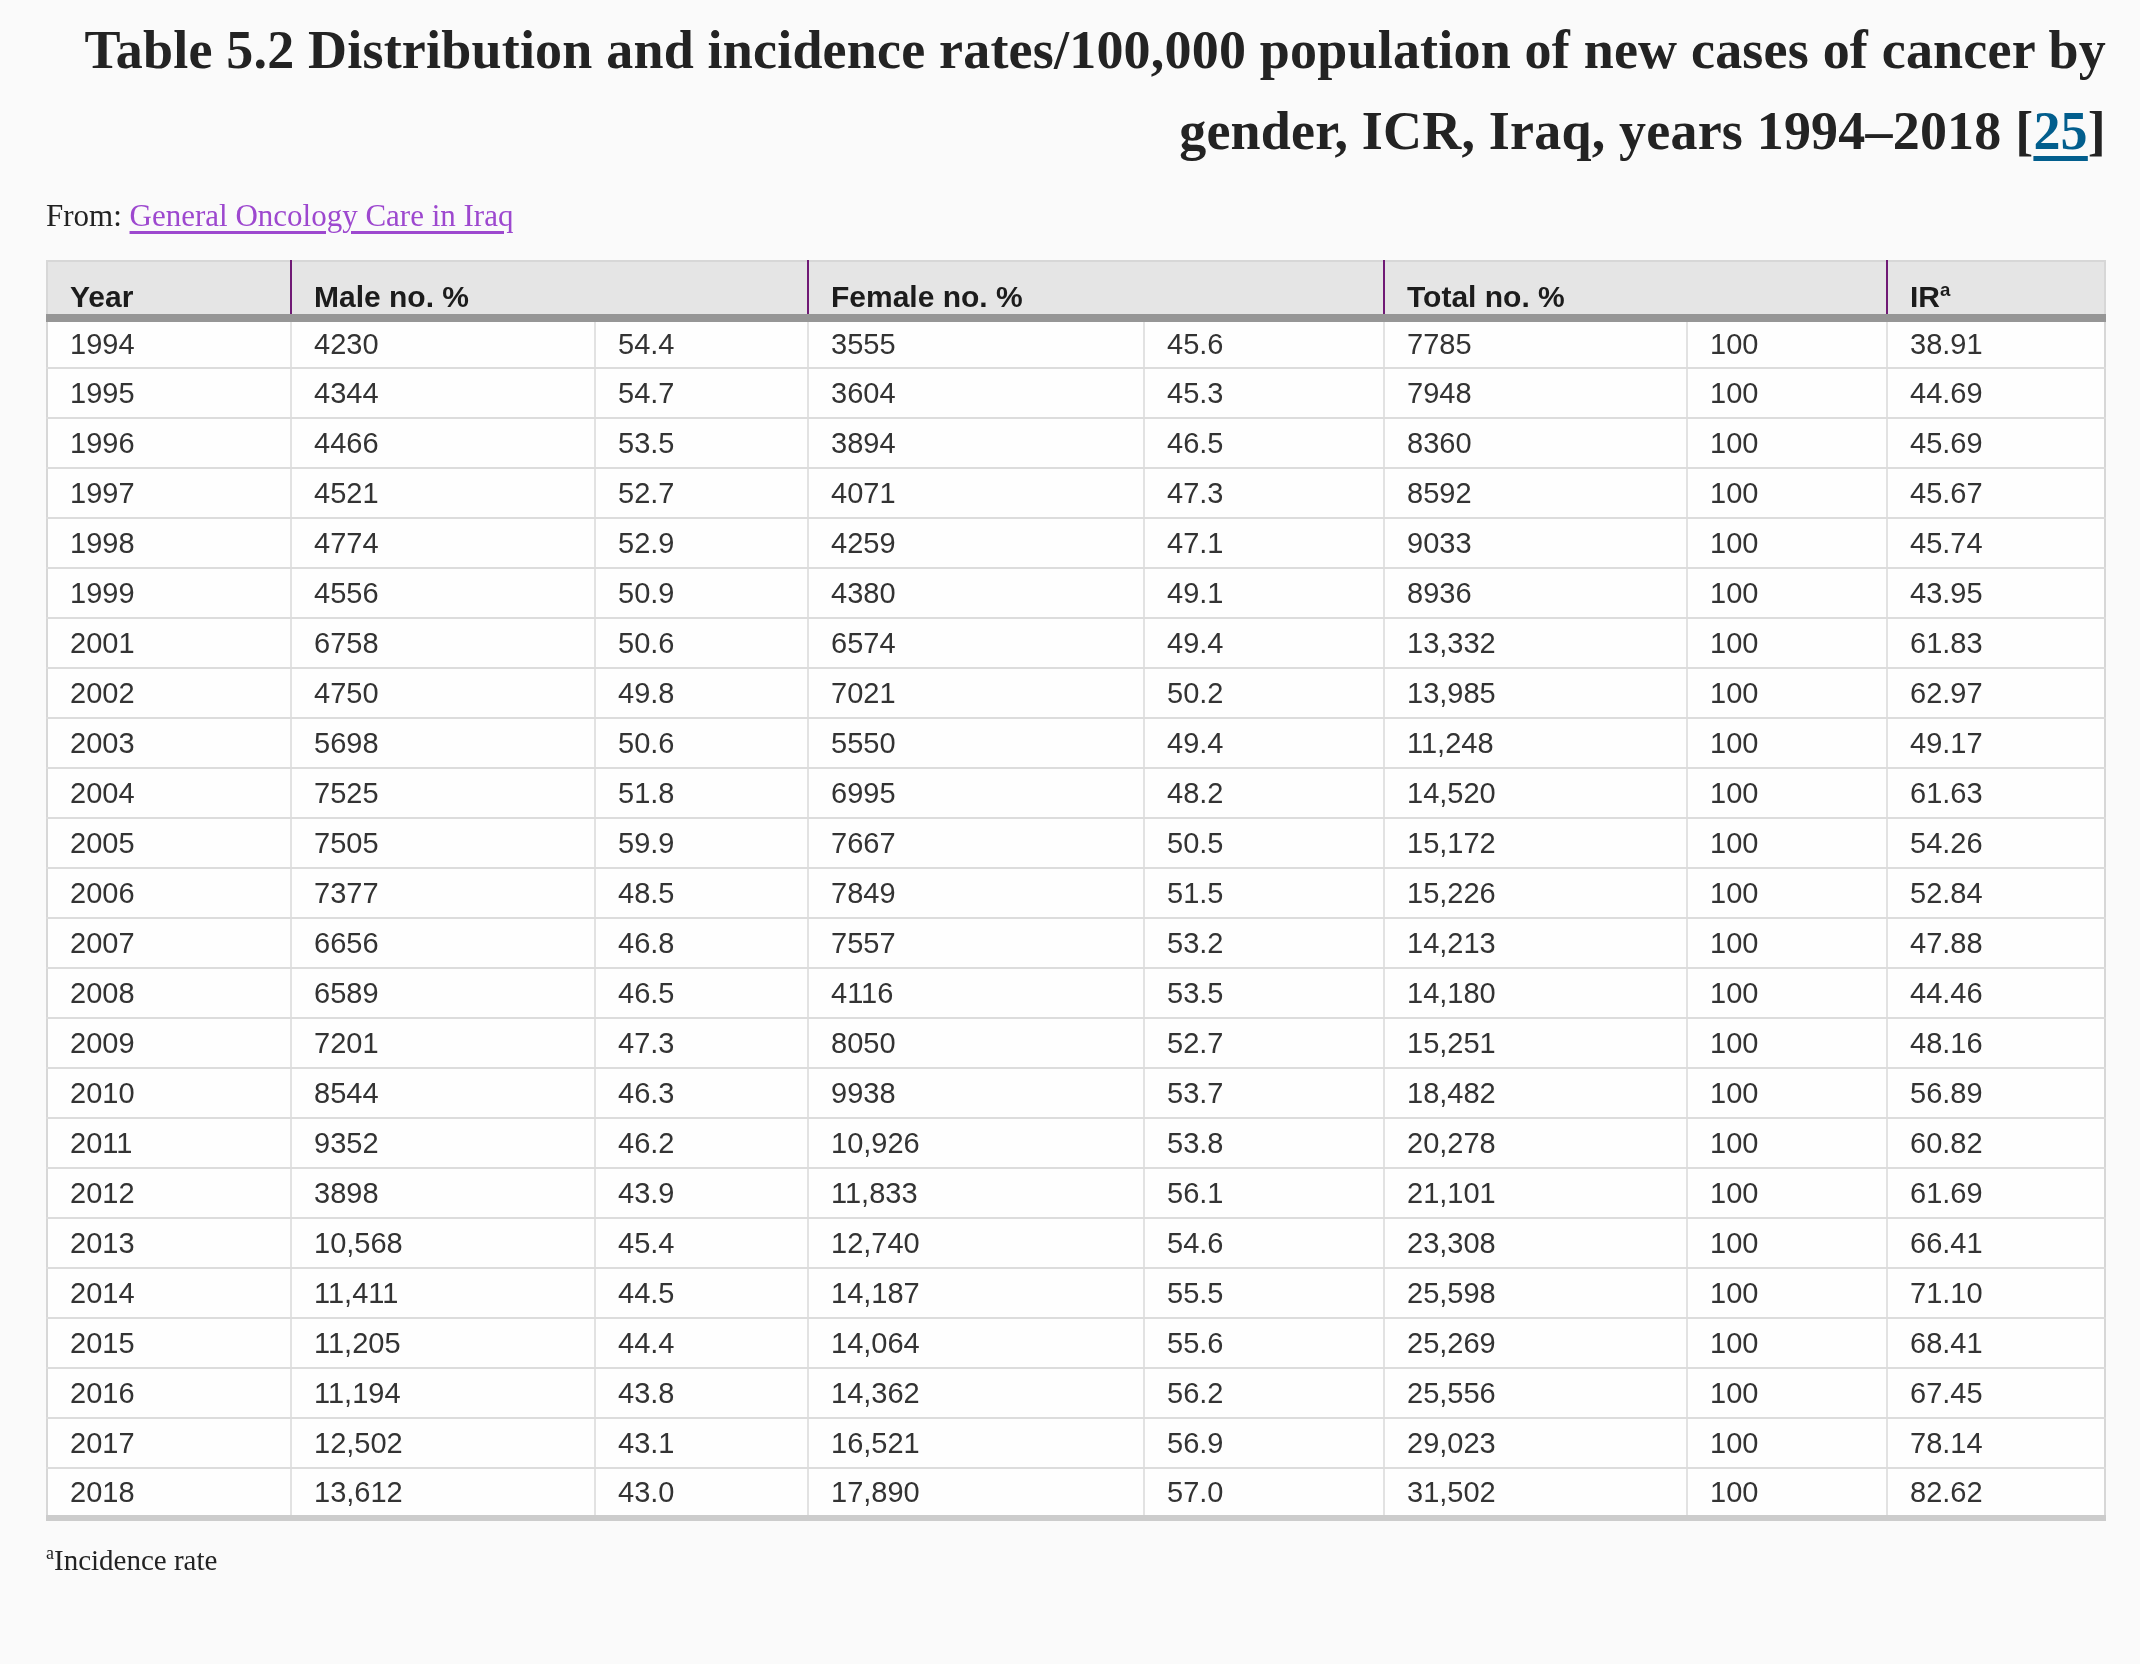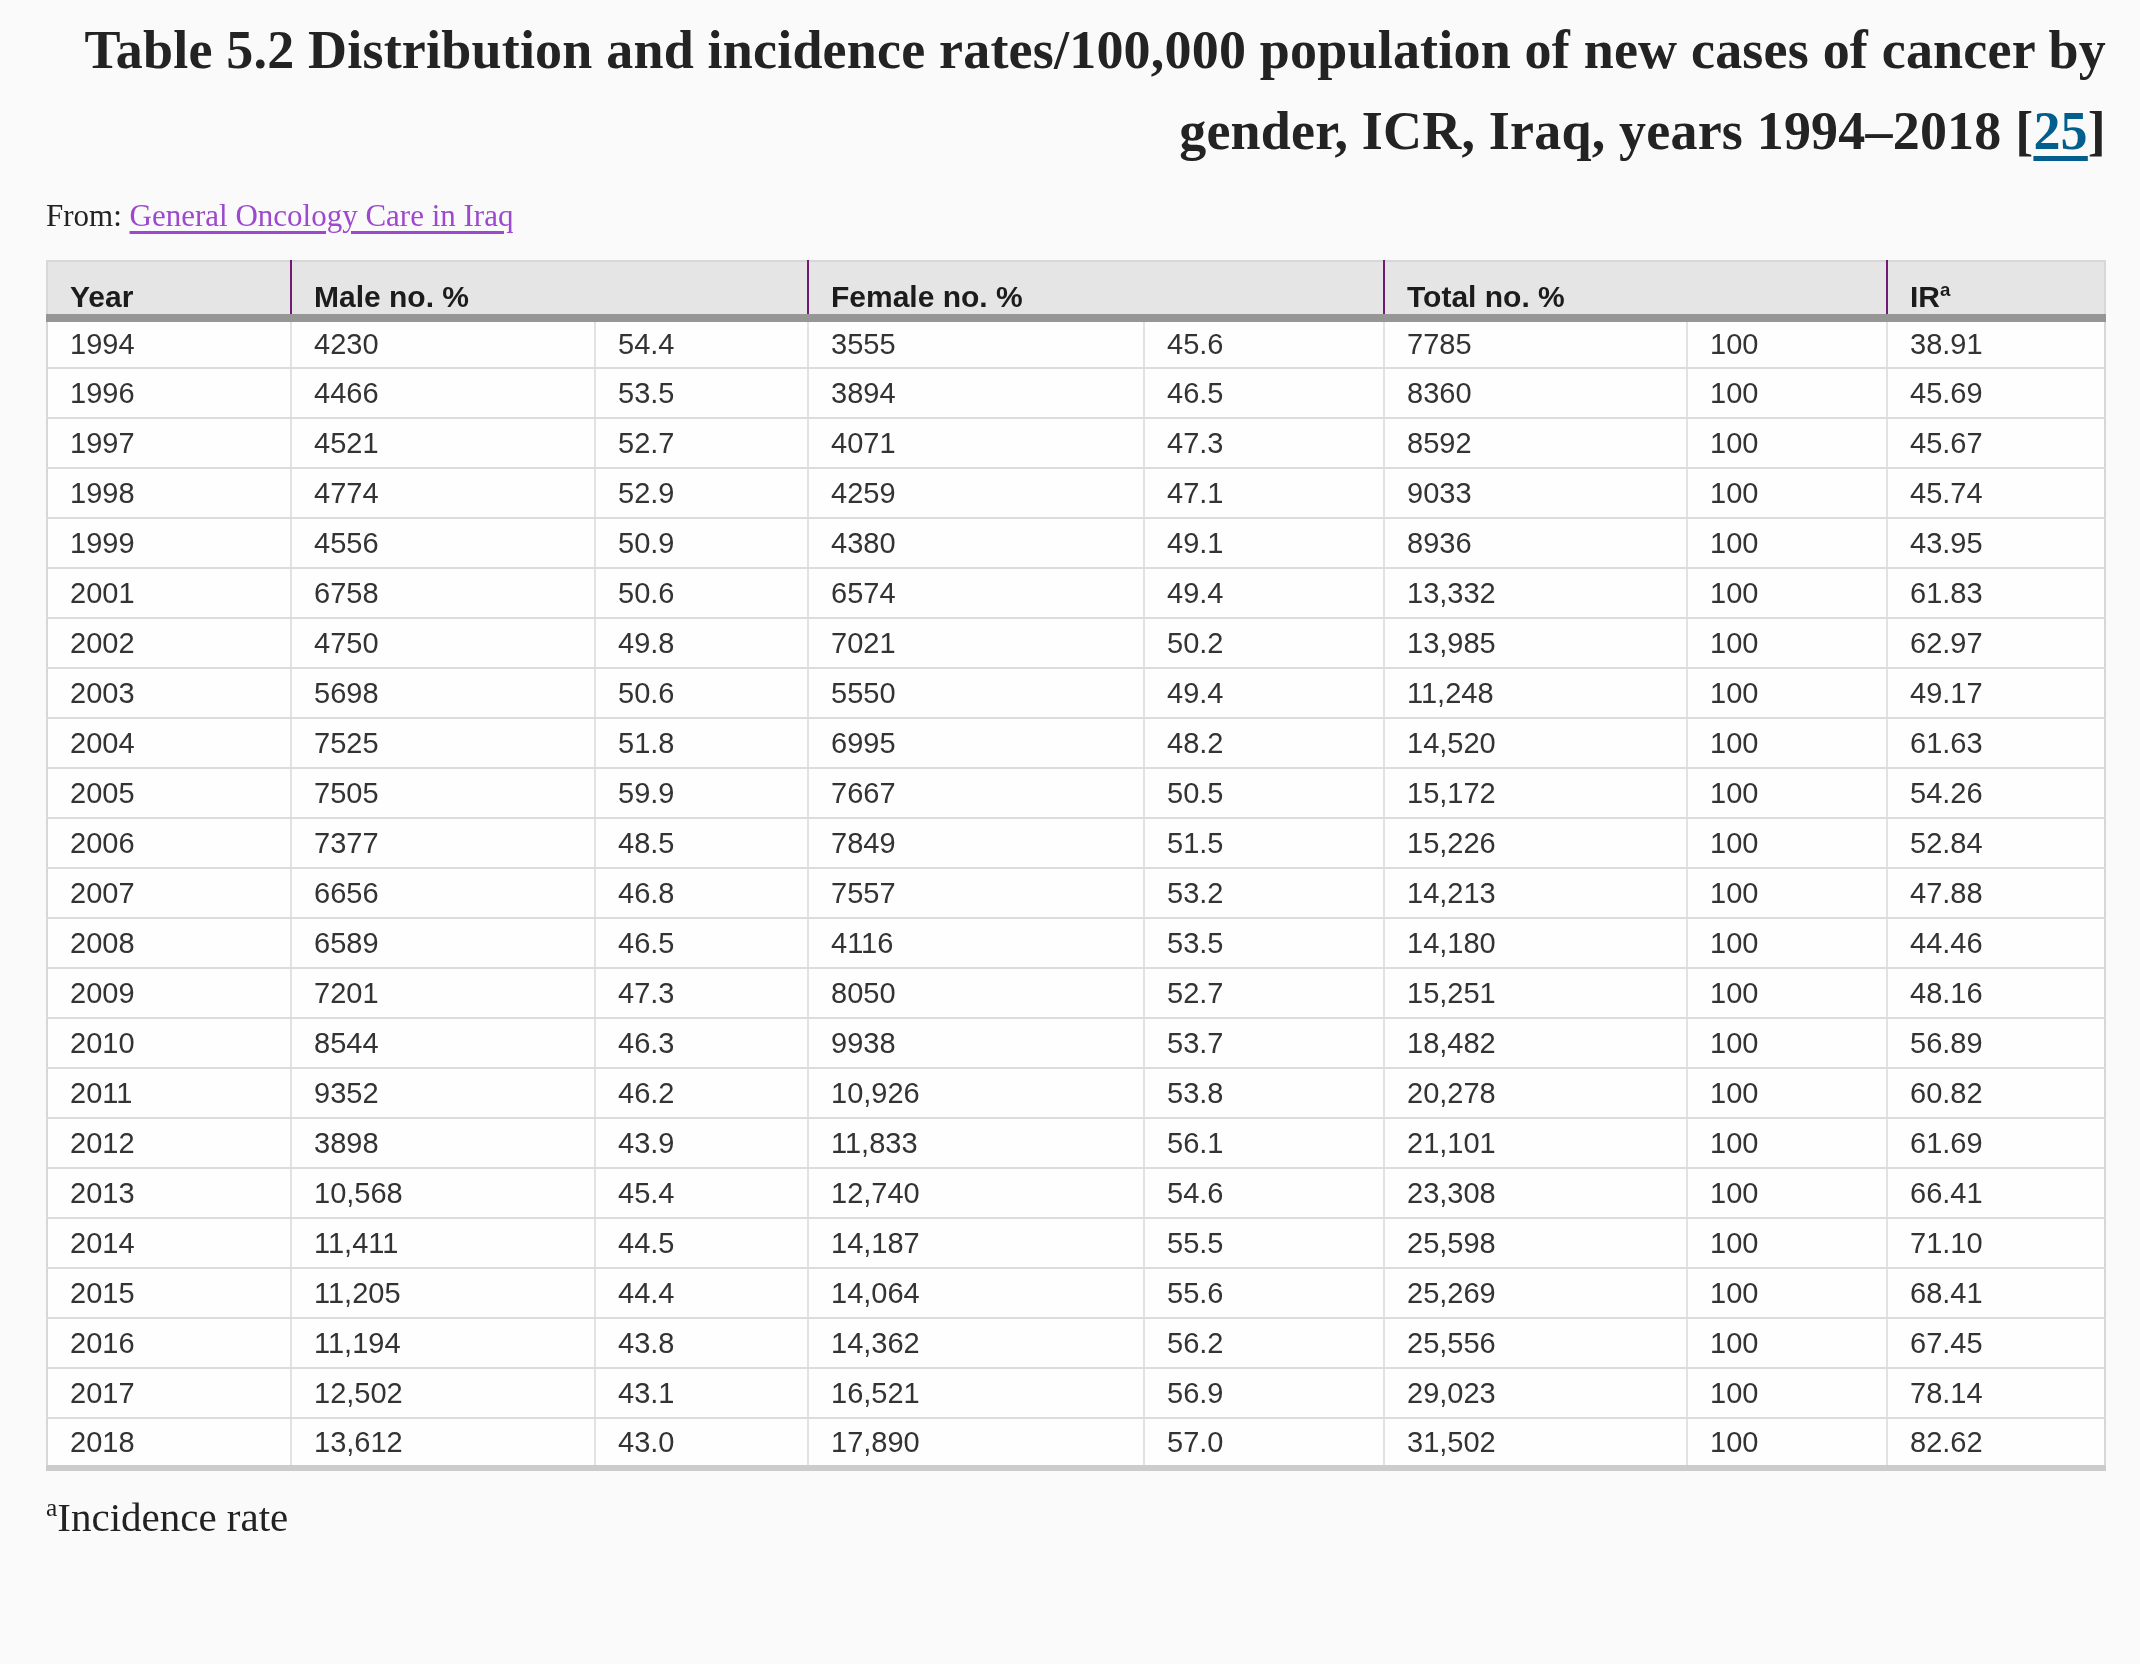--- a/index.html
+++ b/index.html
@@ -76,21 +76,21 @@
     vertical-align: middle;
     border-bottom: 2px solid #dcdcdc;
     white-space: nowrap;
     overflow: hidden;
   }
   tbody td + td { border-left: 2px solid #e2e2e2; }
   tbody tr:last-child td { border-bottom: none; }
   p.footnote {
     margin: 22px 0 0 0;
     font-family: "Liberation Serif", serif;
-    font-size: 41px;
+    font-size: 29px;
     color: #222222;
   }
   p.footnote sup { font-size: 0.62em; }
 </style>
 </head>
 <body>
 
 <div class="page">
 
   <h1 class="table-title"><span>Table 5.2 Distribution and incidence rates/100,000 population of new cases of cancer by gender, ICR, Iraq, years 1994–2018 </span><span>[</span><a class="citation">25</a><span>]</span></h1>
@@ -122,20 +122,30 @@
           <td>1994</td>
           <td>4230</td>
           <td>54.4</td>
           <td>3555</td>
           <td>45.6</td>
           <td>7785</td>
           <td>100</td>
           <td>38.91</td>
         </tr>
         <tr>
+          <td>1995</td>
+          <td>4344</td>
+          <td>54.7</td>
+          <td>3604</td>
+          <td>45.3</td>
+          <td>7948</td>
+          <td>100</td>
+          <td>44.69</td>
+        </tr>
+        <tr>
           <td>1996</td>
           <td>4466</td>
           <td>53.5</td>
           <td>3894</td>
           <td>46.5</td>
           <td>8360</td>
           <td>100</td>
           <td>45.69</td>
         </tr>
         <tr>

